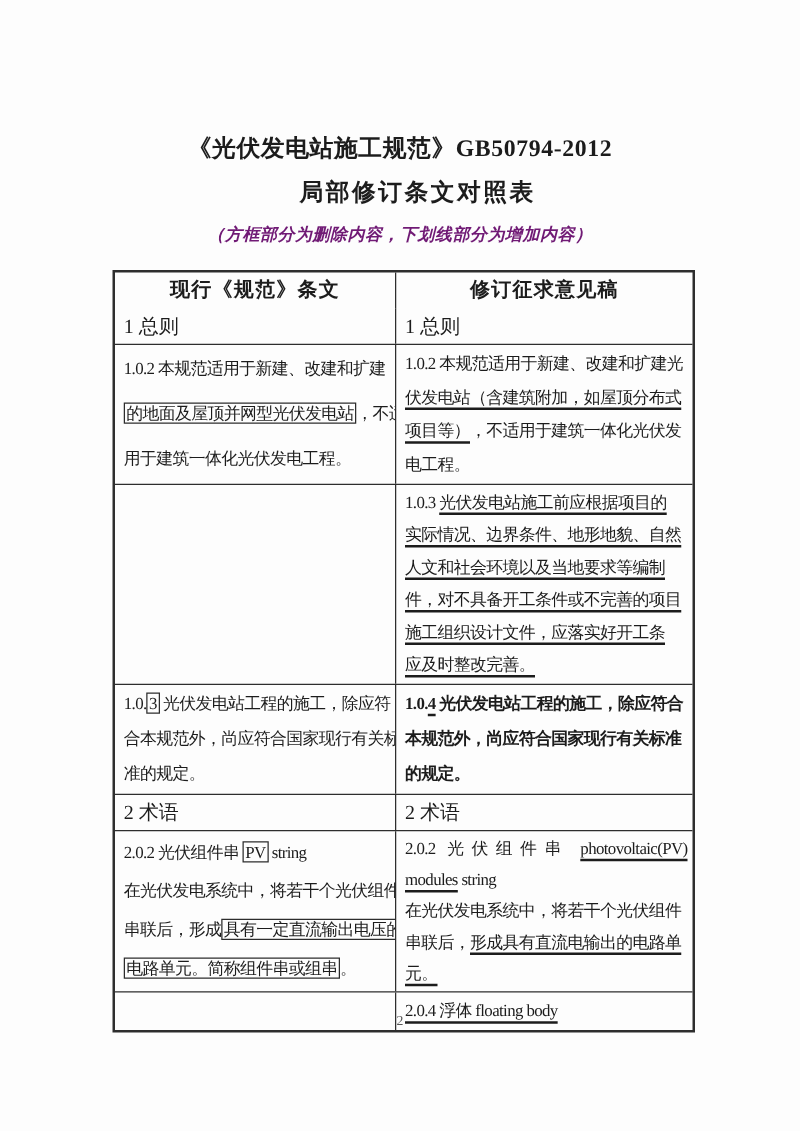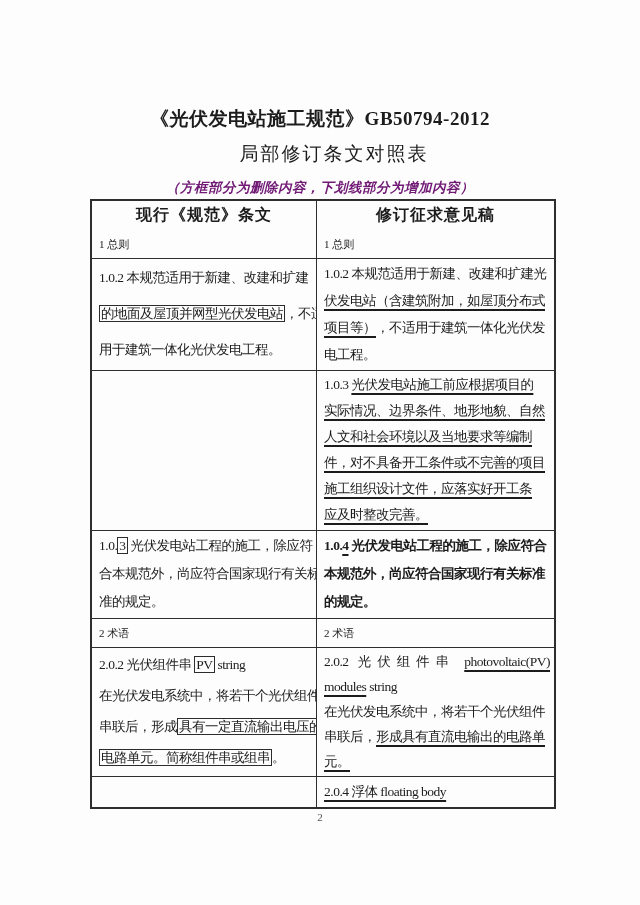--- a/index.html
+++ b/index.html
@@ -10,45 +10,45 @@
     color:#1c1c1c;
   }
   .page { position:absolute; inset:0; background:#fdfdfd; overflow:hidden; }
 
   .doc-title {
     position:absolute; top:90px; left:0; width:640px;
     text-align:center; font-size:19px; font-weight:bold; letter-spacing:0.5px;margin-top:16px;
   }
   .doc-subtitle {
     position:absolute; top:141px; left:0; width:640px;
-    text-align:center; font-size:19px; font-weight:normal; letter-spacing:2px;padding-left:28px;
+    text-align:center; font-size:19px; font-weight:bold; letter-spacing:2px;padding-left:28px;
   }
   .doc-note {
     position:absolute; top:179px; left:0; width:640px;
     text-align:center; font-size:13.5px; font-weight:bold; font-style:italic;
     letter-spacing:0.5px; color:#701a75;
   }
 
   .tbl {
-    position:absolute; top:199px; left:90px; width:466px;
+    position:absolute; top:216px; left:90px; width:466px;
     border:2px solid #2e2e2e; background:transparent;
   }
   .trow { display:flex; border-top:1px solid #2e2e2e; }
   .trow:first-child { border-top:none; }
   .cell { overflow:hidden; }
   .cell-l { width:225px; border-right:1px solid #2e2e2e; }
   .cell-r { flex:1; }
 
   .hdr-row .cell {
     display:flex; align-items:center; justify-content:center;
     height:29px; font-size:16px; font-weight:bold; letter-spacing:1px;
   }
 
   .body .cell { padding:1px 4px 2px 7px; font-size:13.5px; letter-spacing:-0.5px; line-height:27px; }
-  .section .cell { padding:2px 4px 1px 7px; font-size:11px; letter-spacing:0; line-height:25px; }
+  .section .cell { padding:2px 4px 1px 7px; font-size:16px; letter-spacing:0; line-height:25px; }
 
   .tline { white-space:nowrap; }
   .tline.jl { text-align:justify; text-align-last:justify; }
 
   .seg { }
   .seg.del {
     border:1px solid #2c2c2c; padding:0px 1px;
   }
   .seg.add {
     text-decoration:underline;

